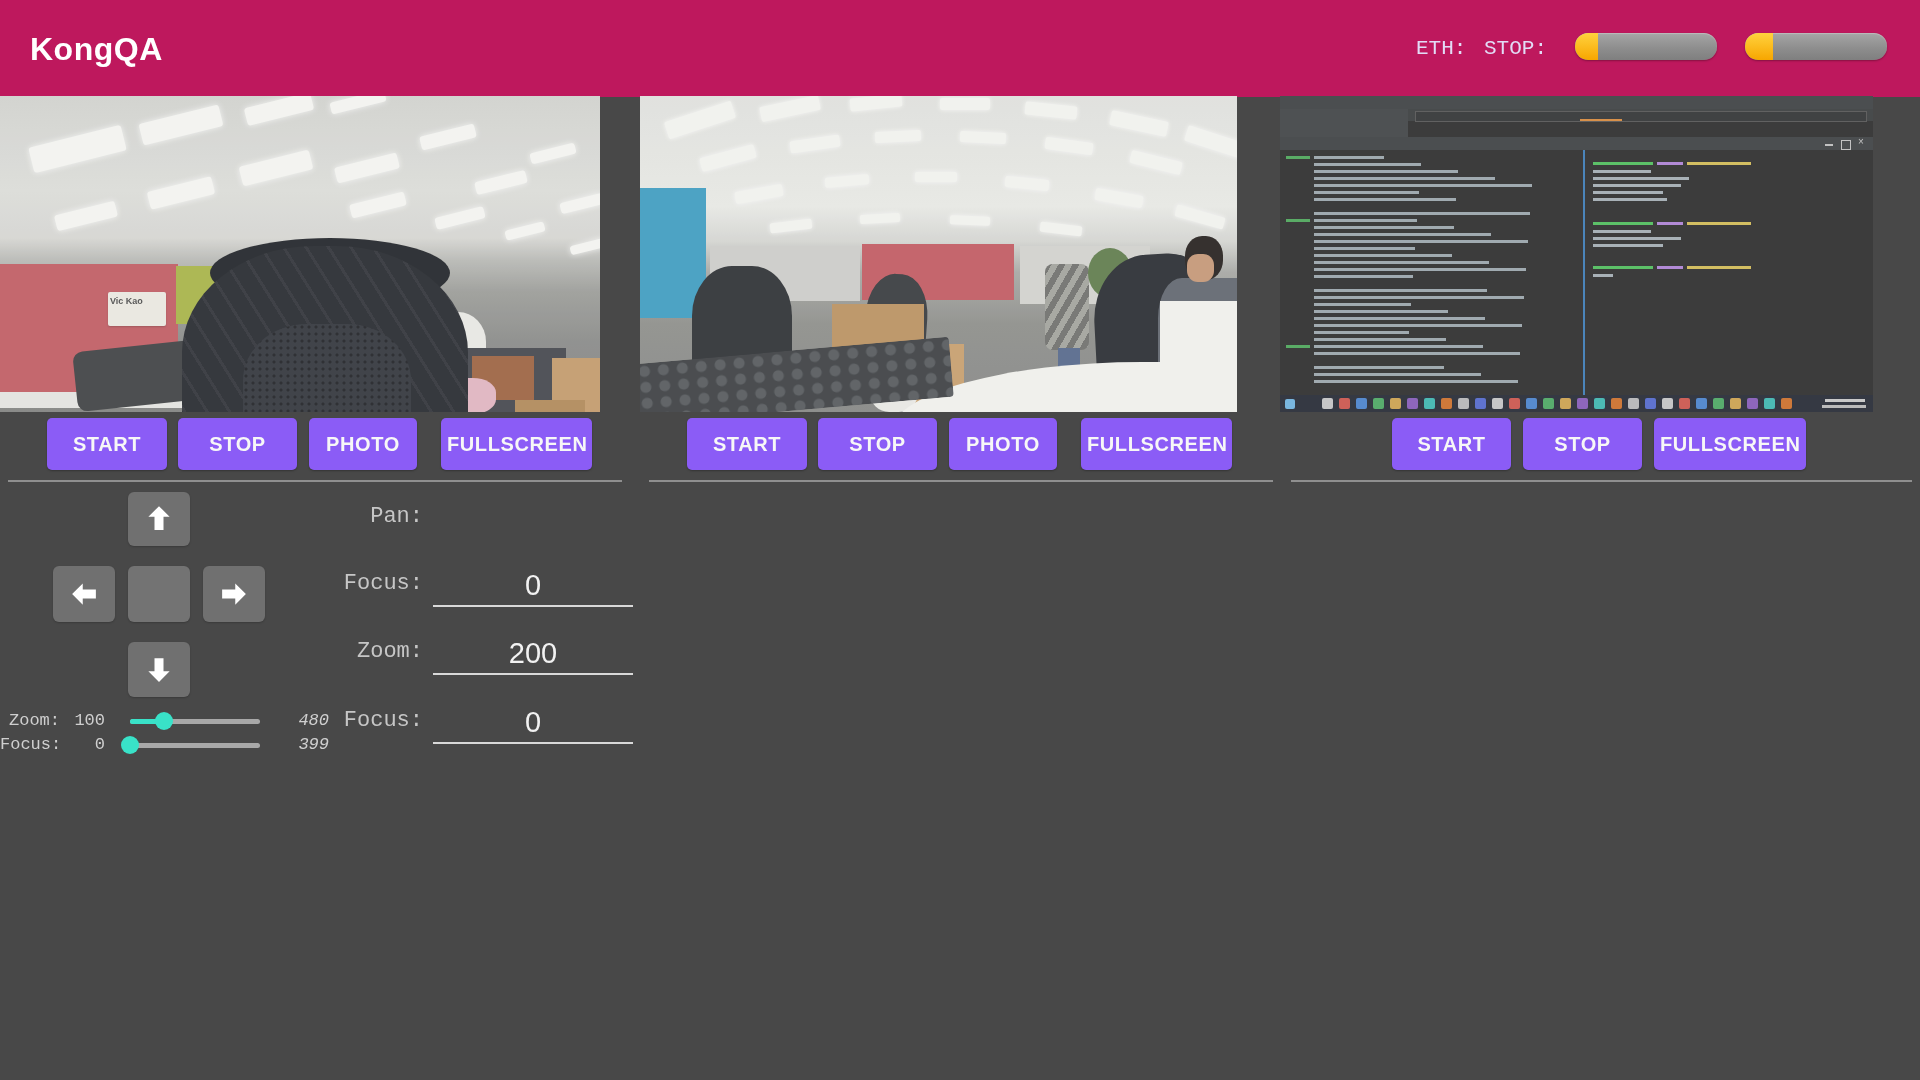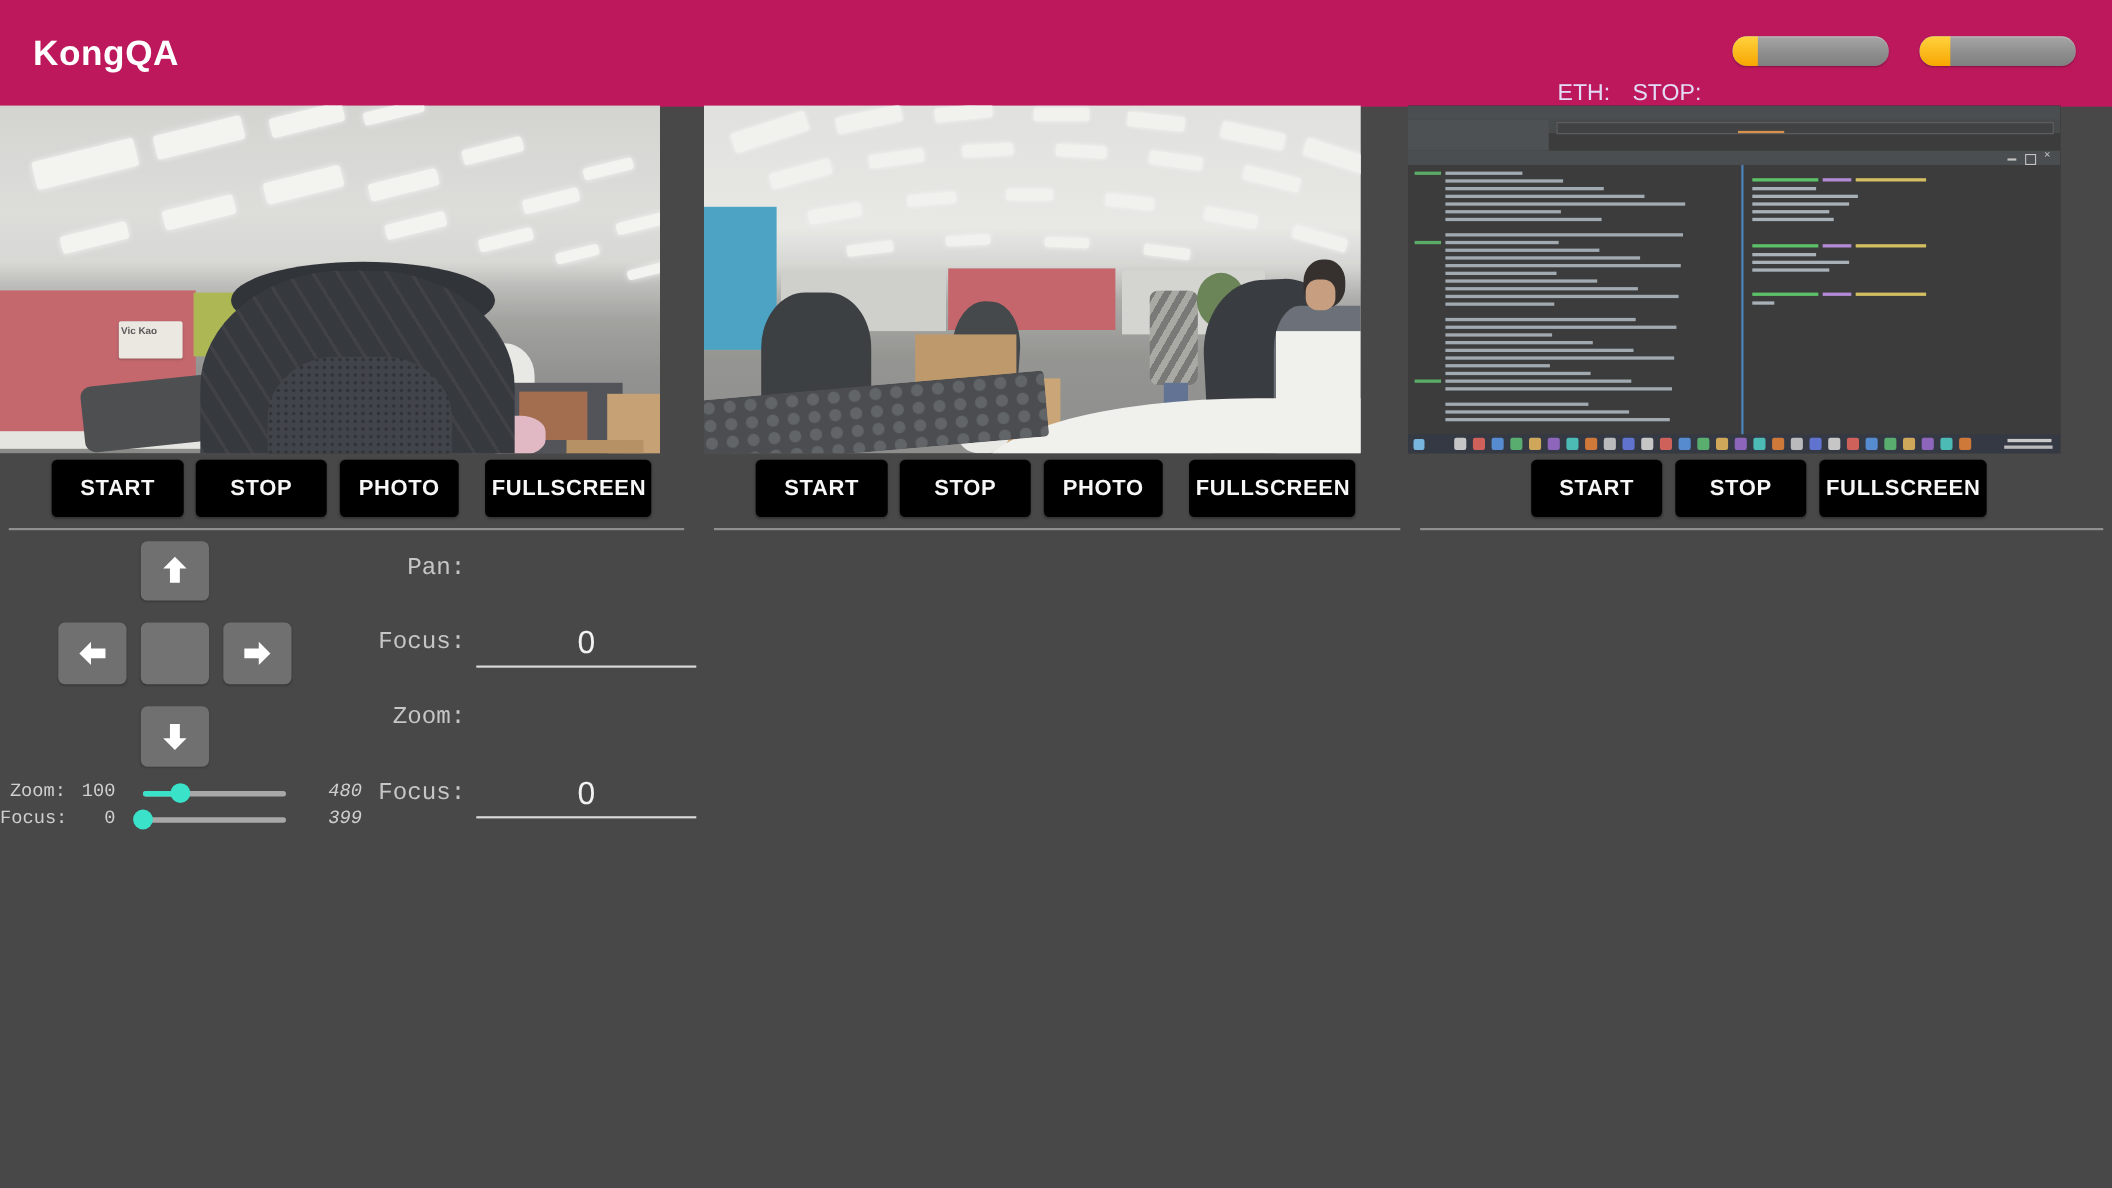--- a/index.html
+++ b/index.html
@@ -3,41 +3,41 @@
 <meta charset="utf-8">
 <style>
   html,body{margin:0;padding:0;background:#3a3a3a;}
   .screen{position:relative;width:1920px;height:1080px;background:#484848;overflow:hidden;
           font-family:"Liberation Sans","DejaVu Sans",sans-serif;}
   
   .header{position:absolute;left:0;top:0;width:1920px;height:97px;background:#5C00E8;}
   .app-title{position:absolute;left:30px;top:50%;transform:translateY(-50%);
              color:#fff;font-size:32px;font-weight:bold;letter-spacing:.5px;}
   .net-label{position:absolute;top:0;height:97px;line-height:97px;
-             font-family:Liberation Sans, sans-serif;
-             font-size:21px;color:#E2DCF6;margin-top:36px;}
+             font-family:Liberation Mono, monospace;
+             font-size:21px;color:#E2DCF6;}
   .eth-label{left:1416px;} .wifi-label{left:1484px;}
   .pbar{position:absolute;top:33px;width:142px;height:27px;border-radius:13px;
         background:linear-gradient(180deg,#A6A6A6 0%,#8E8E8E 55%,#7F7F7F 100%);
         box-shadow:inset 0 1px 1px rgba(255,255,255,.25), 0 1px 2px rgba(0,0,0,.3);overflow:hidden;}
   .pbar .fill{position:absolute;left:0;top:0;bottom:0;width:16%;
         background:linear-gradient(180deg,#FFD23E,#F7A600);border-radius:13px 0 0 13px;}
   .pbar1{left:1575px;} .pbar2{left:1745px;}
   
   .feed{position:absolute;top:96px;height:316px;overflow:hidden;background:#888;}
   .feed::after{content:'';position:absolute;inset:0;background:rgba(215,215,220,.10);pointer-events:none;}
   .feed1{left:0;width:600px;}
   .feed2{left:640px;width:597px;}
   .feed3{left:1280px;width:593px;background:#2B2B2B;}
   .feed1{background:linear-gradient(180deg,#D3D4D0 0%,#DEDFDB 30%,#D8D8D4 45%,#B9BAB6 52%,#9C9D99 62%,#8A8B89 78%,#828381 100%);}
   .feed2{background:linear-gradient(180deg,#E2E3DF 0%,#EAEBE7 35%,#D6D7D3 46%,#A7A8A4 56%,#8E8F8B 72%,#868785 100%);}
   .sign-text{position:absolute;left:110px;top:200px;width:56px;
              font-size:9px;color:#5a5a5a;font-weight:bold;z-index:3;}
   
-  .btn{position:absolute;top:418px;height:52px;background:#000000;border:none;border-radius:5px;
+  .btn{position:absolute;top:418px;height:52px;background:#8b5cf6;border:none;border-radius:5px;
        color:#F7F7F7;font-family:"Liberation Sans",sans-serif;font-size:20px;font-weight:bold;
        letter-spacing:.6px;box-shadow:0 1px 2px rgba(0,0,0,.28);cursor:pointer;}
   
   .divider{position:absolute;top:480px;height:2px;background:#8F8F8F;}
   
   .dpad-btn{position:absolute;width:62px;background:#707070;border:none;border-radius:6px;
             display:flex;align-items:center;justify-content:center;cursor:pointer;
             box-shadow:0 1px 2px rgba(0,0,0,.2);}
   .dpad-btn svg{width:30px;height:30px;}
   
@@ -314,16 +314,17 @@
       <div class="s-fill" style="width: 0%; background: rgb(57, 226, 200);"></div>
       <div class="s-thumb" style="left: calc(0% - 9px); background: rgb(57, 226, 200);"></div>
     </div>
     <span class="s-max">399</span>
   </div>
 
   <div class="field-label" style="top:501px;">Pan:</div>
   <div class="field-label" style="top:568px;">Focus:</div>
   <input class="field-input" style="top: 565px;" value="0">
   <div class="field-label" style="top:636px;">Zoom:</div>
+  <input class="field-input" style="top: 633px;" value="200">
   <div class="field-label" style="top:705px;">Focus:</div>
   <input class="field-input" style="top: 702px;" value="0">
 
 </div>
 
 </body></html>

